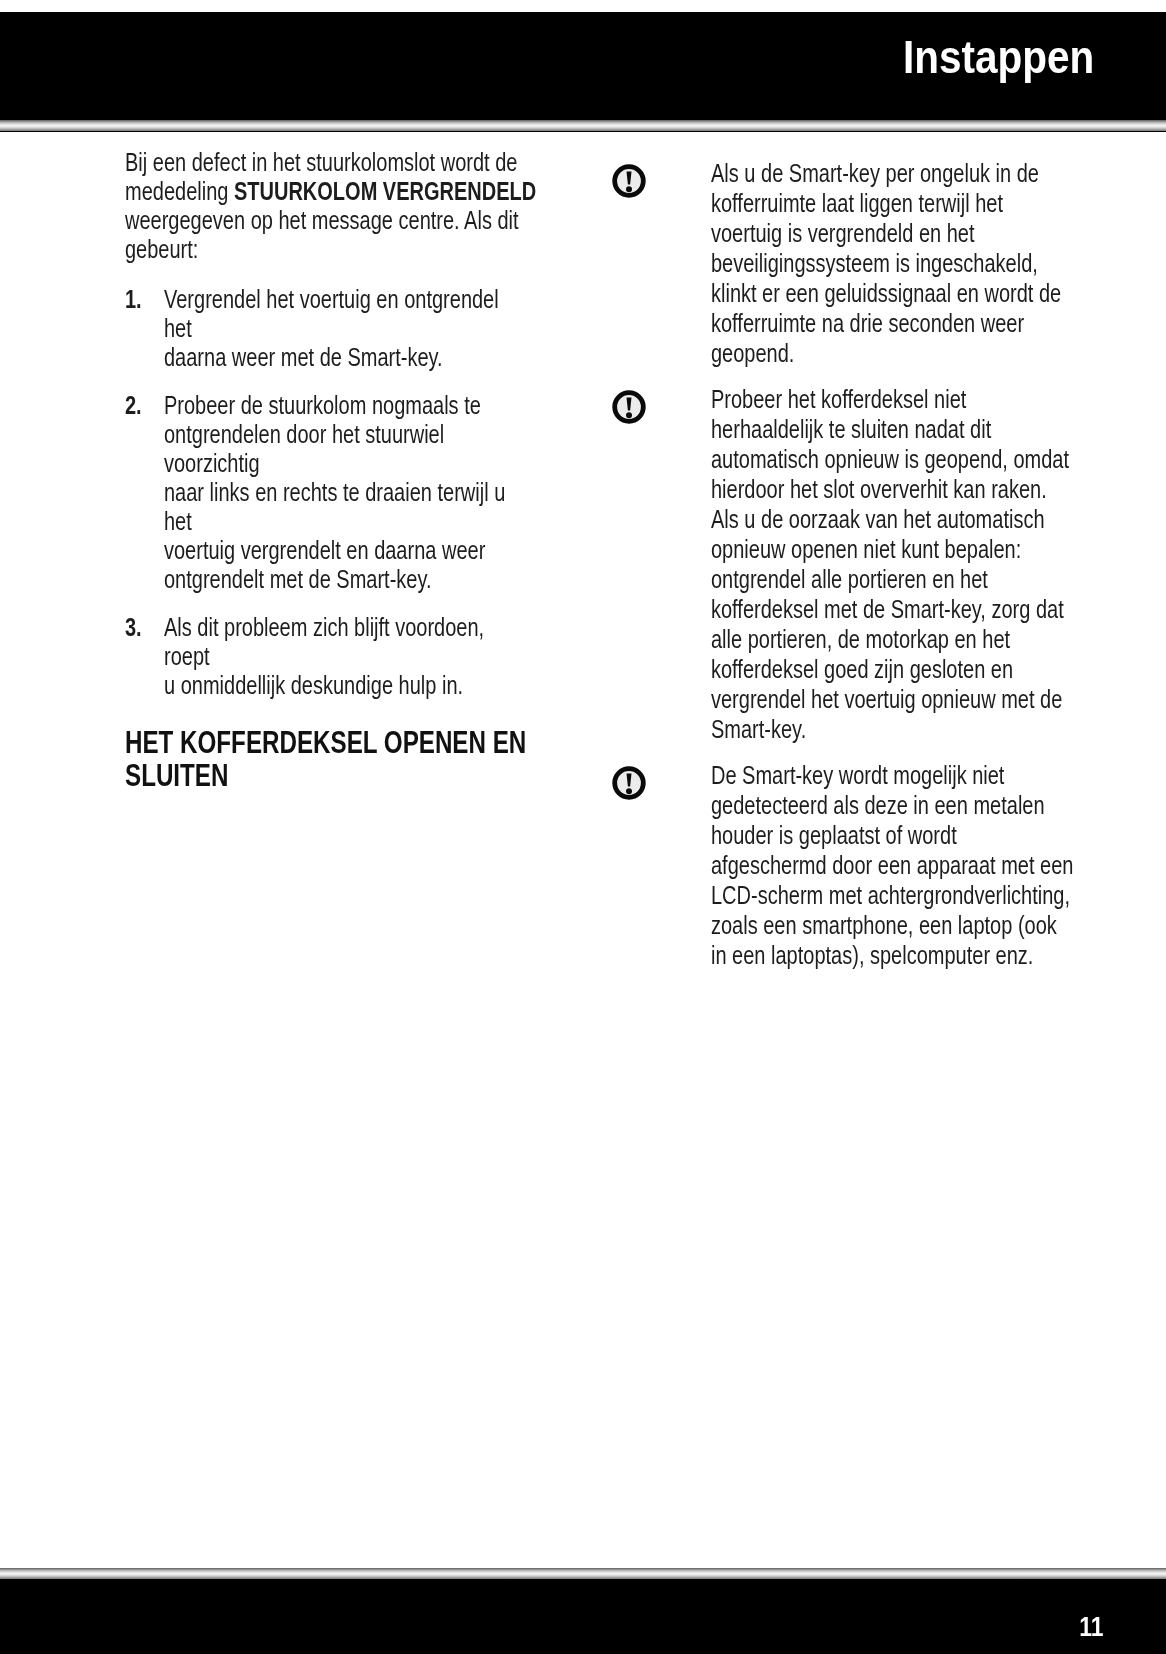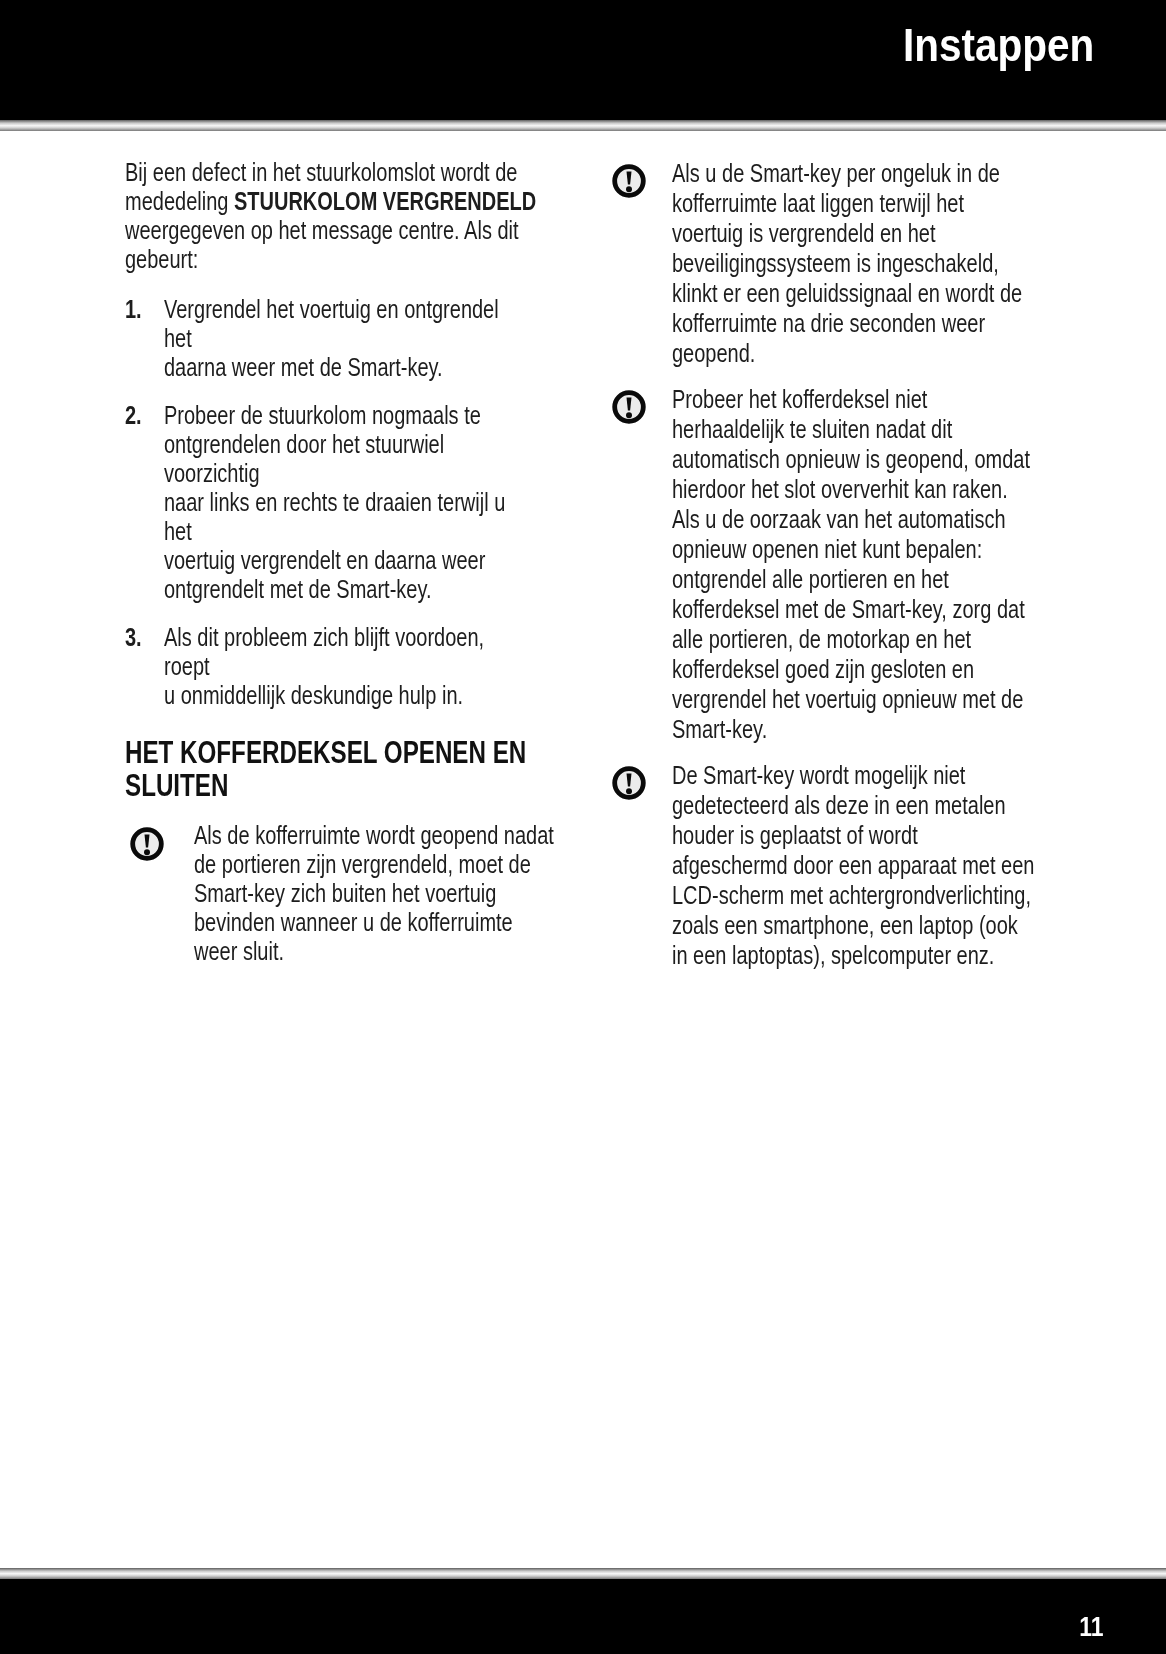--- a/index.html
+++ b/index.html
@@ -2,61 +2,61 @@
 <html><head>
 <meta charset="utf-8">
 <style>
   html,body{margin:0;padding:0;background:#e9e9e9;}
   .page{
     position:relative;width:1166px;height:1654px;margin:0 auto;
     background:#ffffff;overflow:hidden;
     font-family:"Liberation Sans",sans-serif;color:#1d1d1d;
   }
   
-  .header-bar{position:absolute;top:0;left:0;width:1166px;height:120px;background:#000;}
+  .header-bar{position:absolute;top:12px;left:0;width:1166px;height:120px;background:#000;}
   .page-title{
     position:absolute;top:22px;right:72px;margin:0;
     color:#fff;font-size:46px;line-height:46px;font-weight:bold;
     transform:scaleX(0.88);transform-origin:100% 0;white-space:nowrap;
   }
   .shine{
     position:absolute;left:0;width:1166px;height:11px;
     background:linear-gradient(180deg,#5e5e5e 0%,#c9c9c9 28%,#f7f7f7 52%,#cfcfcf 72%,#787878 100%);
   }
   .shine.top{top:120px;}
   .shine.bottom{top:1568px;}
   .footer-bar{position:absolute;top:1579px;left:0;width:1166px;height:75px;background:#000;}
   .page-number{
     position:absolute;top:1614px;right:62px;
     color:#fff;font-size:27px;line-height:27px;font-weight:bold;
     transform:scaleX(0.85);transform-origin:100% 0;
   }
   
-  .left-col{position:absolute;left:125px;top:158px;width:470px;}
+  .left-col{position:absolute;left:125px;top:148px;width:470px;}
   .right-col{position:absolute;left:608px;top:158px;width:480px;}
   
   .btxt{
     font-size:25px;line-height:29px;color:#1d1d1d;margin:0;
     white-space:pre-line;width:560px;
     transform:scaleX(0.80);transform-origin:0 0;
   }
   .right-col .btxt{line-height:30px;}
   .intro{margin-bottom:21px;}
   .intro b{font-weight:bold;}
   .num-list{margin:0;padding:0;}
   .list-item{display:flex;align-items:flex-start;margin-bottom:19px;}
   .li-num{
     flex:0 0 39px;width:39px;font-weight:bold;font-size:25px;line-height:29px;
     transform:scaleX(0.80);transform-origin:0 0;
   }
   .section-heading{
     margin:26px 0 19px 0;font-size:31px;line-height:33px;font-weight:bold;color:#111;
     white-space:pre-line;width:560px;transform:scaleX(0.78);transform-origin:0 0;
   }
-  .warn-row{display:flex;align-items:flex-start;margin-bottom:16px;}
+  .warn-row{display:flex;align-items:flex-start;margin-bottom:16px;gap:39px;}
   .warn-icon{flex:0 0 36px;width:36px;height:36px;margin-top:5px;}
   .left-col .warn-icon{margin-left:4px;margin-right:29px;}
   .right-col .warn-icon{margin-left:3px;margin-right:25px;}
   .warn-row .btxt{flex:0 0 auto;}
 </style>
 </head>
 <body>
 
 <svg width="0" height="0" style="position:absolute">
   <defs>
@@ -99,30 +99,20 @@
       <div class="list-item">
         <span class="li-num">3.</span>
         <p class="btxt">Als dit probleem zich blijft voordoen, roept
 u onmiddellijk deskundige hulp in.</p>
       </div>
     </div>
 
     <h2 class="section-heading">HET KOFFERDEKSEL OPENEN EN
 SLUITEN</h2>
 
-    <div class="warn-row">
-      <svg class="warn-icon" viewBox="0 0 36 36">
-          <use href="#warn-glyph"></use>
-        </svg>
-      <p class="btxt">Als de kofferruimte wordt geopend nadat
-de portieren zijn vergrendeld, moet de
-Smart-key zich buiten het voertuig
-bevinden wanneer u de kofferruimte
-weer sluit.</p>
-    </div>
 
   </div>
 
   <div class="right-col">
 
     <div class="warn-row">
       <svg class="warn-icon" viewBox="0 0 36 36">
           <use href="#warn-glyph"></use>
         </svg>
       <p class="btxt">Als u de Smart-key per ongeluk in de

